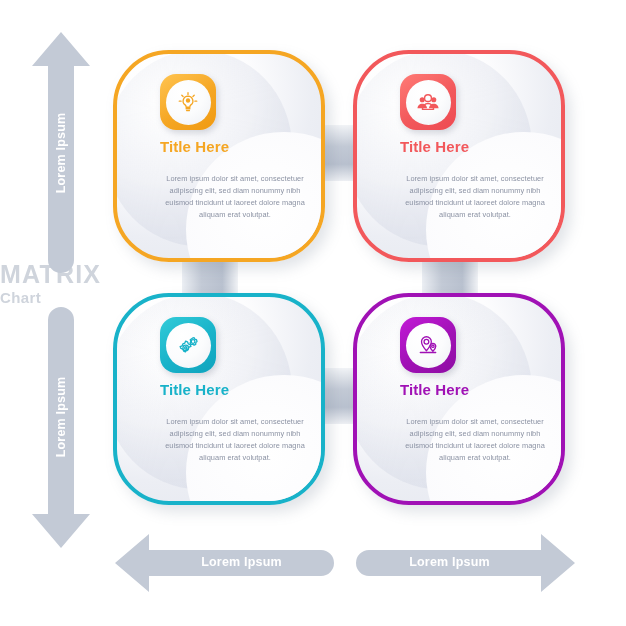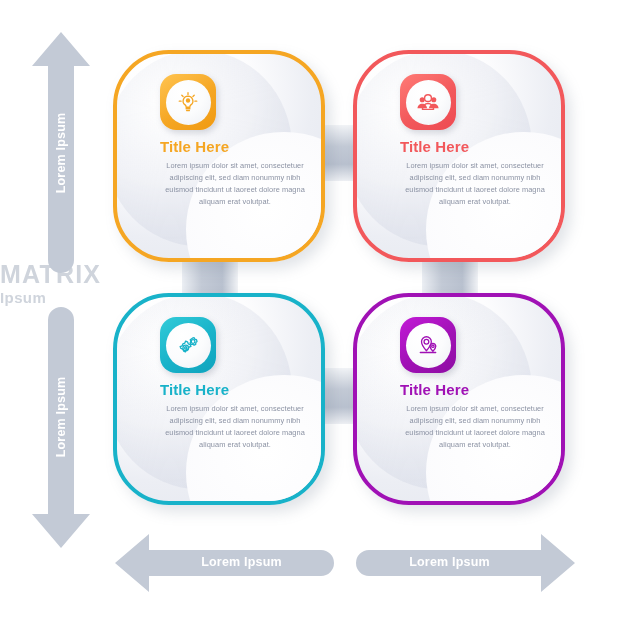--- a/index.html
+++ b/index.html
@@ -104,21 +104,21 @@
     font-size:15px;font-weight:bold;
     margin-top:9px;letter-spacing:.1px;
     line-height:1;
   }
   #title-tl{color:#f5a623;}
   #title-tr{color:#f2585b;}
   #title-bl{color:#18b2c9;}
   #title-br{color:#a011b5;}
 
   .card-body{
-    margin-top:6px;
+    margin-top:19px;
     width:150px;
     text-align:center;
     font-size:7.4px;
     line-height:1.62;
     color:#8b92a3;
     letter-spacing:.05px;
   }
 
   
   .arrow{position:absolute;z-index:3;}
@@ -172,21 +172,21 @@
     <div class="arrow-label" style="left:12px;top:21px;width:165px;text-align:center;">Lorem Ipsum</div>
   </div>
 
   <div class="conn conn-h" id="conn-top"></div>
   <div class="conn conn-h" id="conn-bottom"></div>
   <div class="conn conn-v" id="conn-left"></div>
   <div class="conn conn-v" id="conn-right"></div>
 
   <div class="watermark">
     <span class="wm-main">MATRIX</span>
-    <span class="wm-sub">Ipsum</span>
+    <span class="wm-sub">Chart</span>
   </div>
 
   <div class="card" id="card-tl">
     <div class="card-inner">
       <div class="badge" id="badge-tl">
         <div class="badge-disc">
           <svg width="28" height="28" viewBox="0 0 32 32" fill="none" stroke="#f5a623" stroke-width="1.5" stroke-linecap="round" stroke-linejoin="round">
             <path d="M16 9.2a5.6 5.6 0 0 0-3.3 10.1c.7.5 1.1 1.3 1.1 2.1v.6h4.4v-.6c0-.8.4-1.6 1.1-2.1A5.6 5.6 0 0 0 16 9.2z"></path>
             <circle cx="16" cy="14.3" r="2.5" fill="#f5a623" stroke="none"></circle>
             <path d="M13.8 23.7h4.4M14.3 25.8h3.4"></path>

